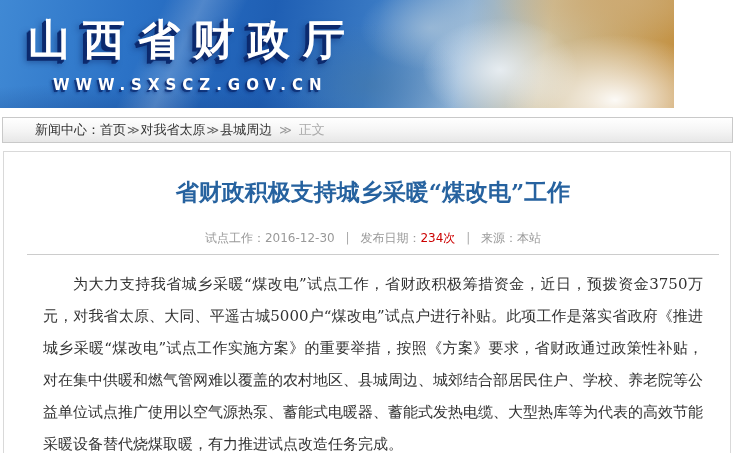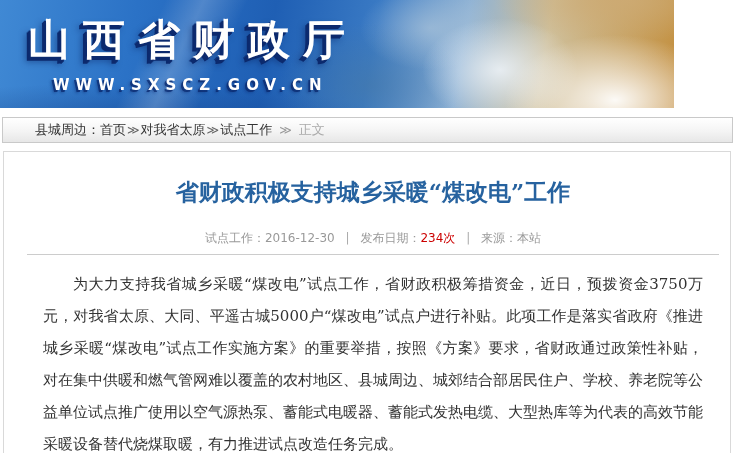--- a/index.html
+++ b/index.html
@@ -96,21 +96,21 @@
 </style>
 </head>
 <body>
 
 <header class="banner">
   <div class="site-name">山西省财政厅</div>
   <div class="site-url">WWW.SXSCZ.GOV.CN</div>
 </header>
 
 <nav class="breadcrumb">
-  <span>县城周边：</span><a>首页</a><span class="sep">≫</span><a>对我省太原</a><span class="sep">≫</span><a>试点工作</a><span class="sep sep-wide">≫</span><span class="current">正文</span>
+  <span>新闻中心：</span><a>首页</a><span class="sep">≫</span><a>对我省太原</a><span class="sep">≫</span><a>县城周边</a><span class="sep sep-wide">≫</span><span class="current">正文</span>
 </nav>
 
 <main class="content-box">
   <h1 class="article-title">省财政积极支持城乡采暖“煤改电”工作</h1>
 
   <div class="article-meta">
     <span>试点工作：</span><span>2016-12-30</span>
     <span class="divider">|</span>
     <span>发布日期：</span><span class="views">234次</span>
     <span class="divider">|</span>

